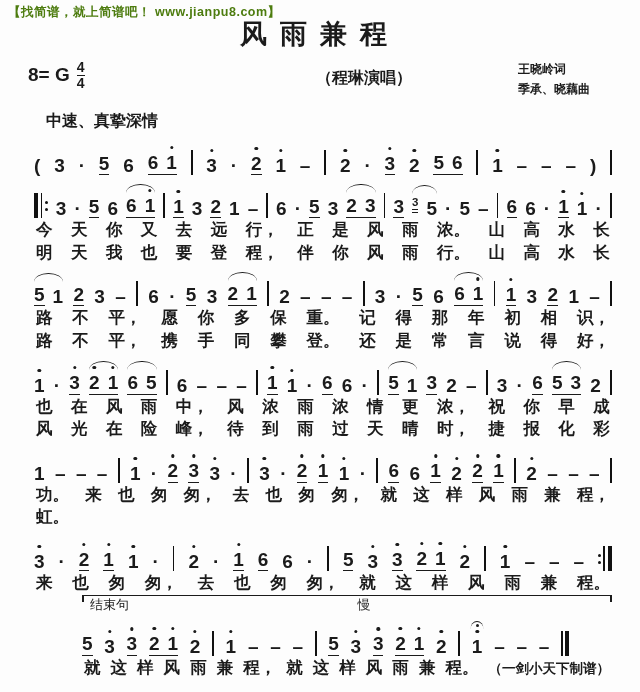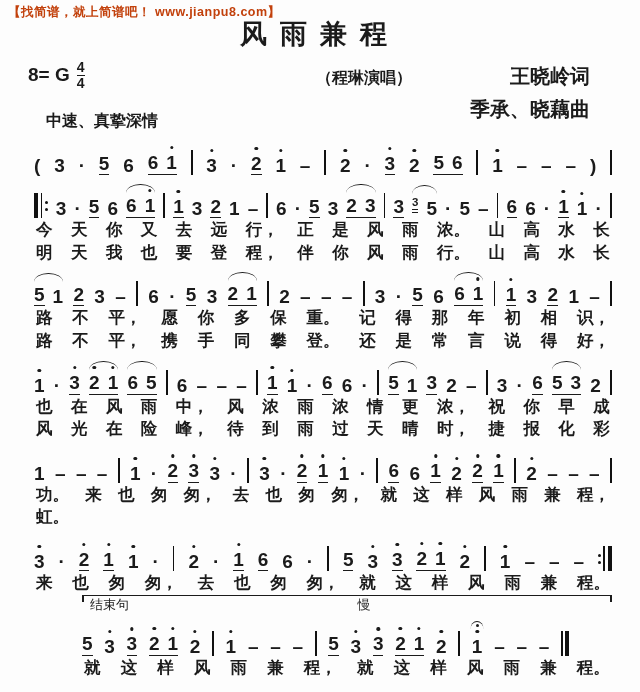--- a/index.html
+++ b/index.html
@@ -5,21 +5,21 @@
   html,body{margin:0;padding:0;}
   body{
     width:640px;height:692px;overflow:hidden;
     background:#fdfdfd;color:#1b1b1b;
     font-family:"Liberation Sans","DejaVu Sans",sans-serif;
   }
   .page{position:relative;width:640px;height:692px;}
 
   .banner{
     position:absolute;top:4px;left:8px;
-    font-size:12.5px;font-weight:bold;color:#c2410c;
+    font-size:12.5px;font-weight:bold;color:#4d7c0f;
     letter-spacing:0.5px;white-space:nowrap;
   }
 
   .title{
     position:absolute;top:16px;left:0;width:100%;
     text-align:center;font-size:27px;font-weight:bold;
     letter-spacing:13px;padding-left:0;box-sizing:border-box;
     font-family:"Liberation Serif","DejaVu Serif",serif;
   }
 
@@ -32,22 +32,22 @@
     font-size:14px;line-height:1.05;font-weight:bold;}
   .meter .den{border-top:1.6px solid #1b1b1b;}
 
   .performer{
     position:absolute;top:68px;left:0;width:100%;text-align:center;
     font-size:16px;font-weight:bold;
     font-family:"Liberation Serif","DejaVu Serif",serif;
     padding-left:44px;
   }
   .credits{
-    position:absolute;right:50px;top:60px;text-align:right;
-    font-size:20px;font-weight:bold;line-height:1.65;
+    position:absolute;right:50px;top:60px;
+    font-size:12px;font-weight:bold;line-height:1.65;
     font-family:"Liberation Serif","DejaVu Serif",serif;
   }
   .tempo{
     position:absolute;left:46px;top:111px;
     font-size:16px;font-weight:bold;
     font-family:Liberation Serif, serif;
   }
 
   .score{position:absolute;top:133px;left:34px;width:578px;
     display:flex;flex-direction:column;}
@@ -922,16 +922,17 @@
           <span class="chunk">雨</span>
           <span class="chunk">兼</span>
           <span class="chunk">程，</span>
           <span class="chunk">就</span>
           <span class="chunk">这</span>
           <span class="chunk">样</span>
           <span class="chunk">风</span>
           <span class="chunk">雨</span>
           <span class="chunk">兼</span>
           <span class="chunk">程。</span>
+          <span class="credit">（一剑小天下制谱）</span>
         </div>
       </div>
     </div>
 </div>
 
 </body></html>

